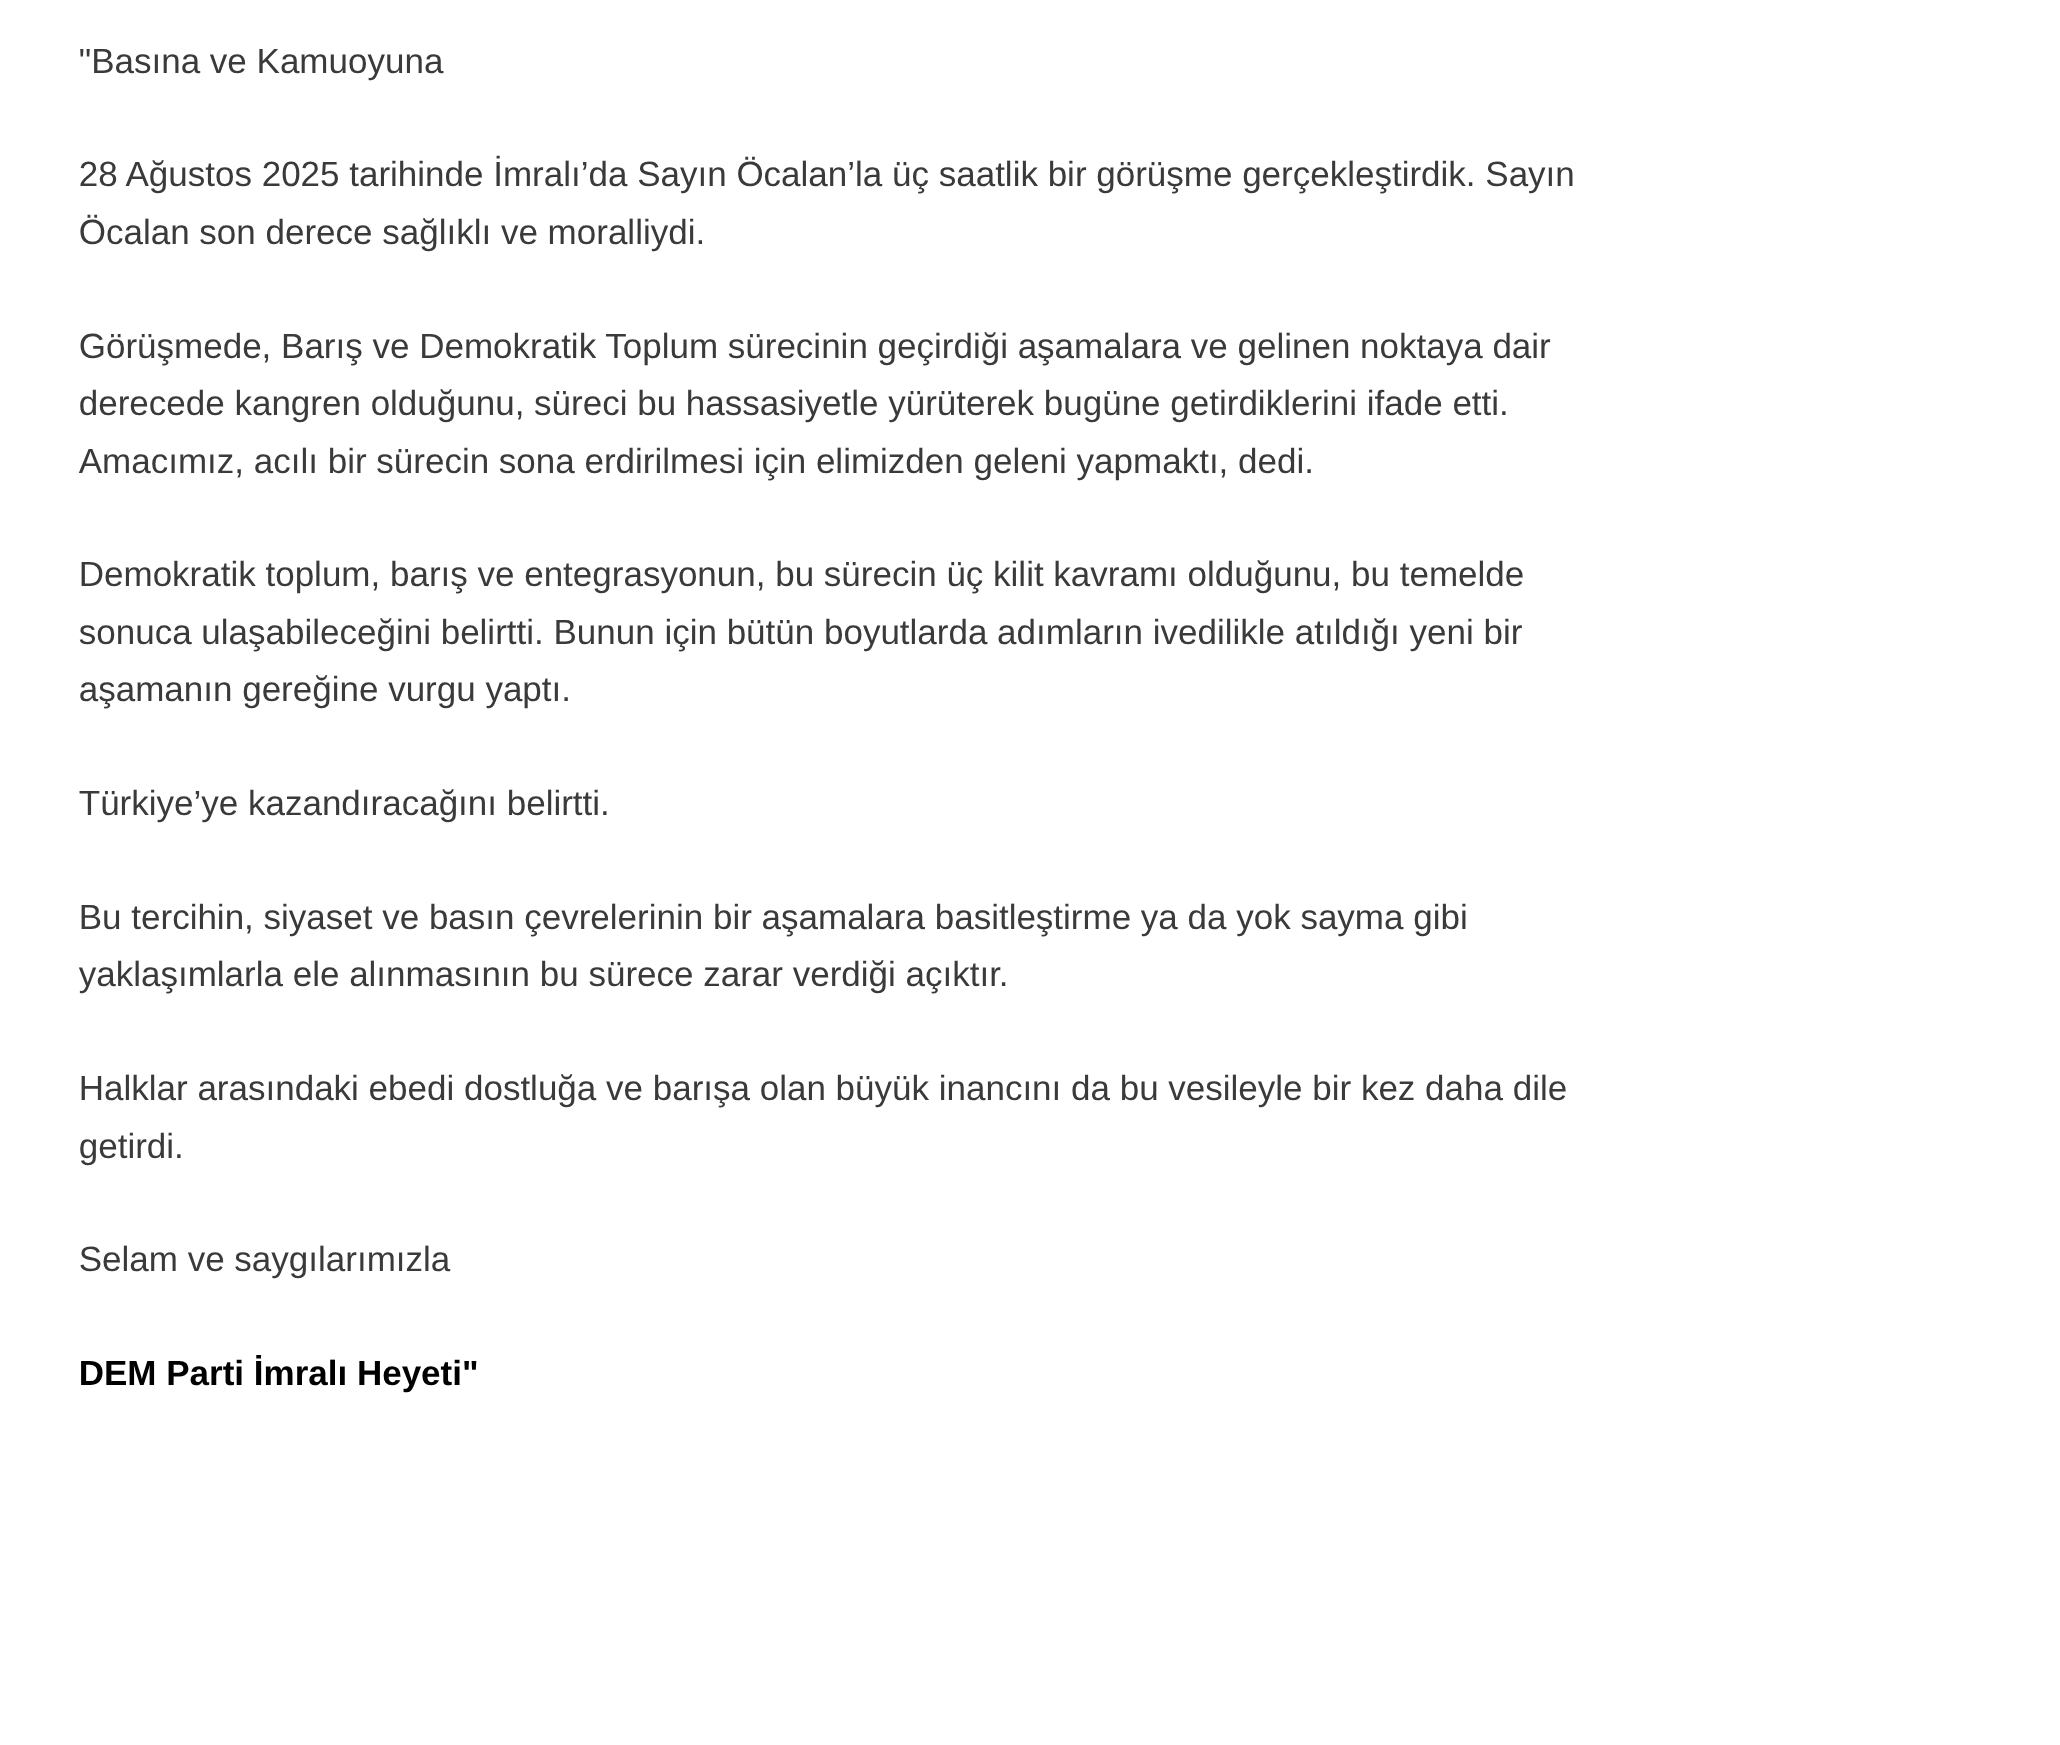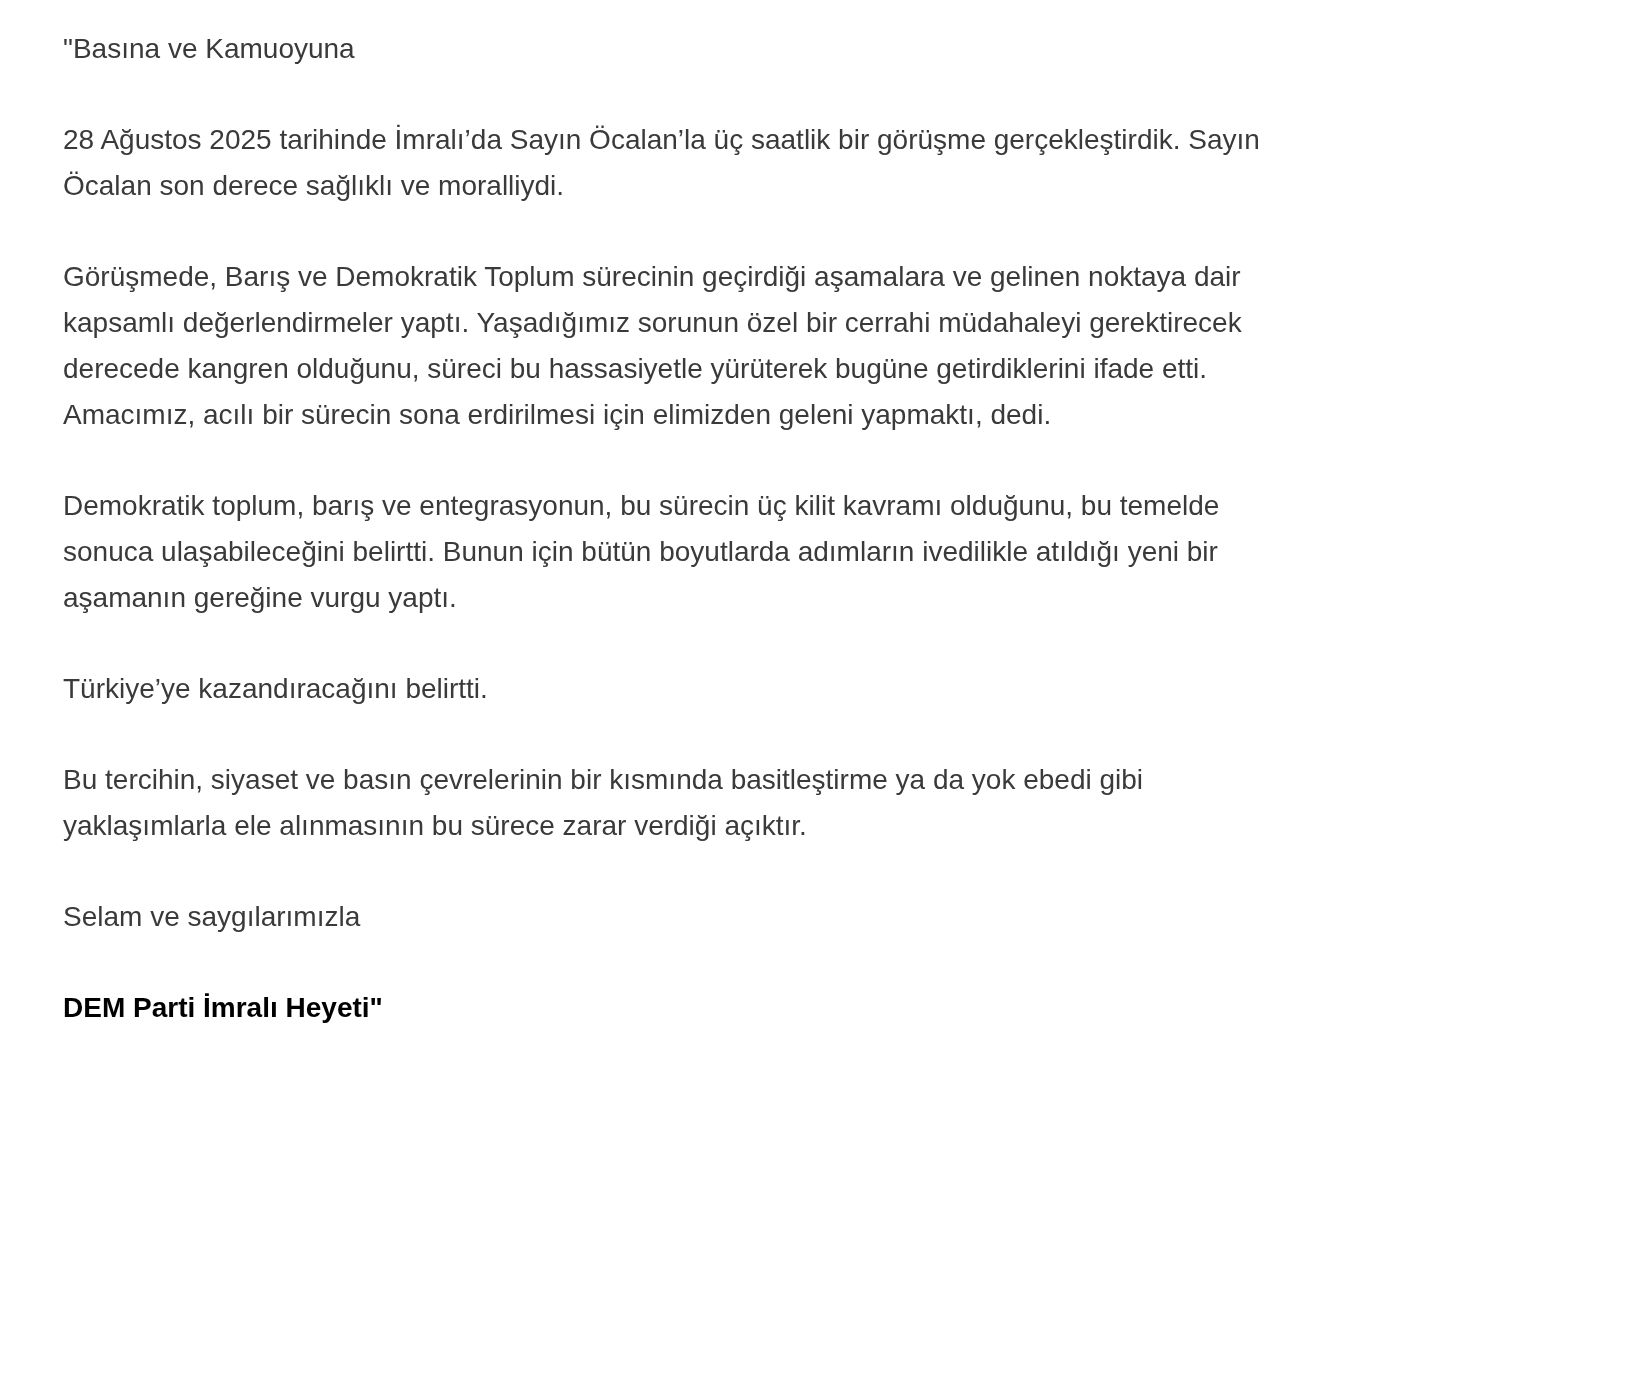--- a/index.html
+++ b/index.html
@@ -46,40 +46,43 @@
     <span class="line">"Basına ve Kamuoyuna</span>
   </p>
 
   <p class="para">
     <span class="line">28 Ağustos 2025 tarihinde İmralı’da Sayın Öcalan’la üç saatlik bir görüşme gerçekleştirdik. Sayın</span>
     <span class="line">Öcalan son derece sağlıklı ve moralliydi.</span>
   </p>
 
   <p class="para">
     <span class="line">Görüşmede, Barış ve Demokratik Toplum sürecinin geçirdiği aşamalara ve gelinen noktaya dair</span>
-    <span class="line">kapsamlı değerlendirmeler yaptı. Yaşadığımız sorunun özel bir cerrahi müdahaleyi gerektirecek</span>
     <span class="line">derecede kangren olduğunu, süreci bu hassasiyetle yürüterek bugüne getirdiklerini ifade etti.</span>
     <span class="line">Amacımız, acılı bir sürecin sona erdirilmesi için elimizden geleni yapmaktı, dedi.</span>
   </p>
 
   <p class="para">
     <span class="line">Demokratik toplum, barış ve entegrasyonun, bu sürecin üç kilit kavramı olduğunu, bu temelde</span>
     <span class="line">sonuca ulaşabileceğini belirtti. Bunun için bütün boyutlarda adımların ivedilikle atıldığı yeni bir</span>
     <span class="line">aşamanın gereğine vurgu yaptı.</span>
   </p>
 
   <p class="para">
     <span class="line">Türkiye’ye kazandıracağını belirtti.</span>
   </p>
 
   <p class="para">
-    <span class="line">Bu tercihin, siyaset ve basın çevrelerinin bir kısmında basitleştirme ya da yok ebedi gibi</span>
+    <span class="line">Bu tercihin, siyaset ve basın çevrelerinin bir aşamalara basitleştirme ya da yok sayma gibi</span>
     <span class="line">yaklaşımlarla ele alınmasının bu sürece zarar verdiği açıktır.</span>
   </p>
 
+  <p class="para">
+    <span class="line">Halklar arasındaki ebedi dostluğa ve barışa olan büyük inancını da bu vesileyle bir kez daha dile</span>
+    <span class="line">getirdi.</span>
+  </p>
 
   <p class="para">
     <span class="line">Selam ve saygılarımızla</span>
   </p>
 
   <p class="signature">
     <span class="line">DEM Parti İmralı Heyeti"</span>
   </p>
 </div>
 

